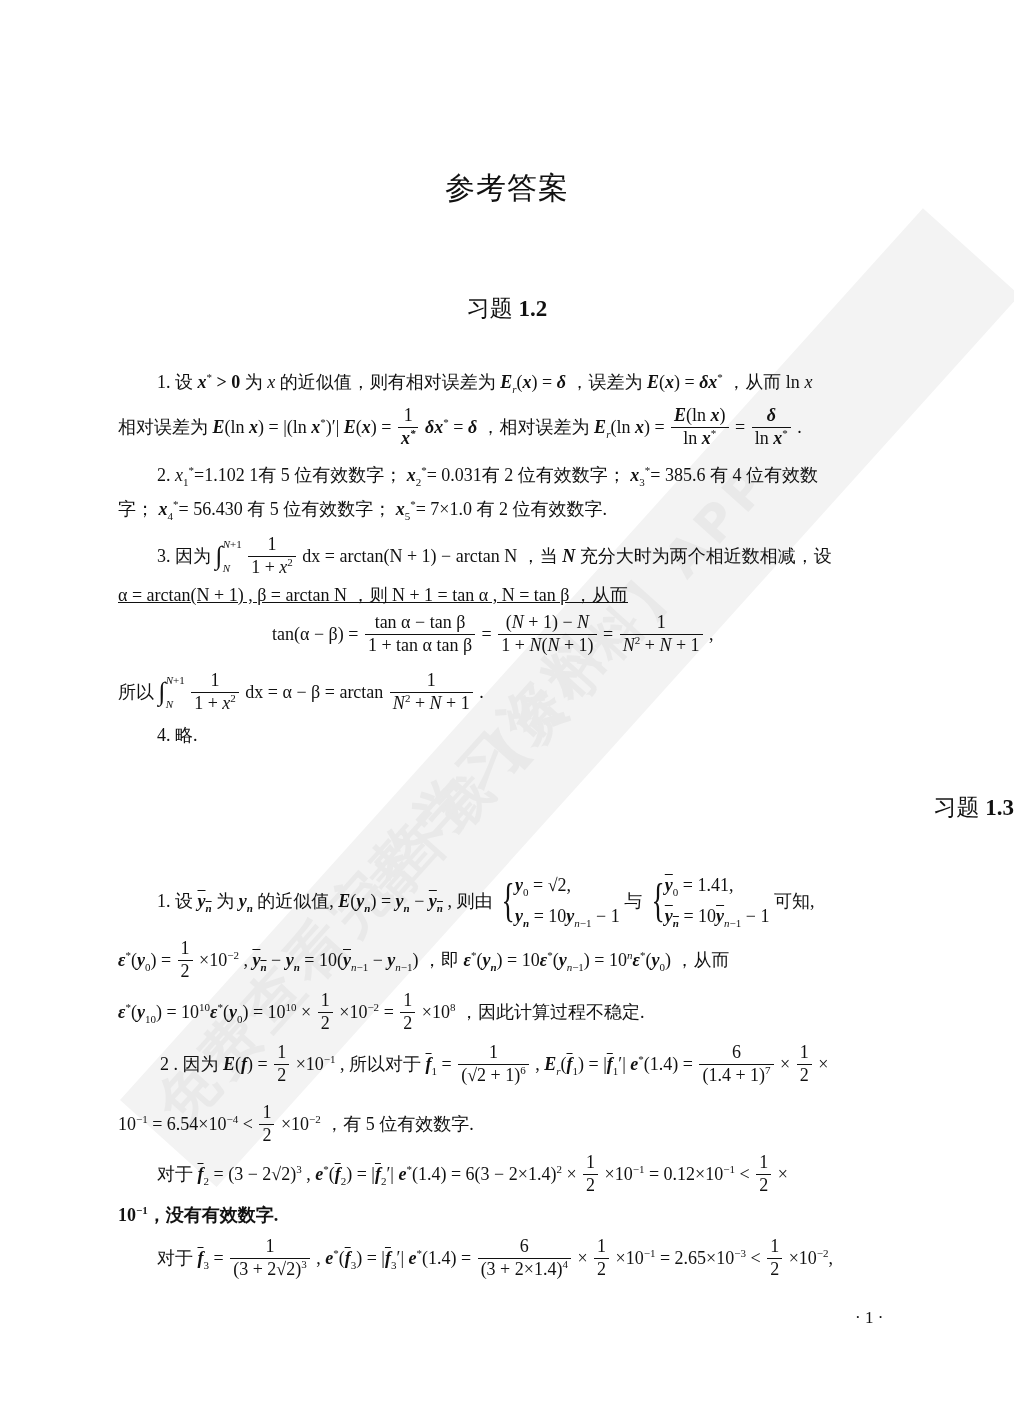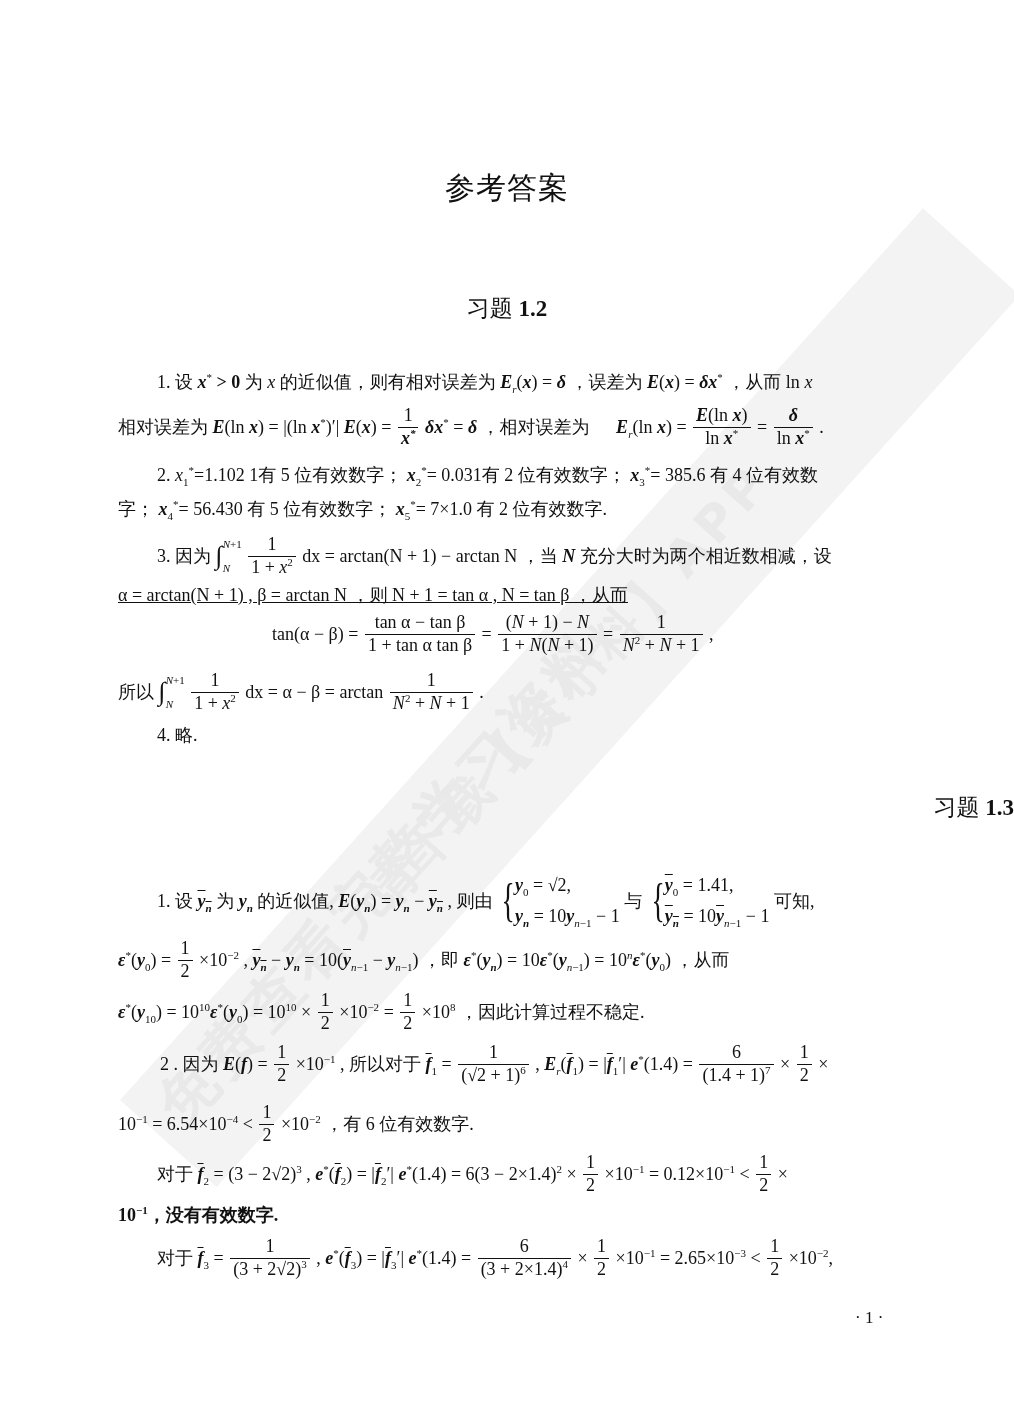--- a/index.html
+++ b/index.html
@@ -57,21 +57,21 @@
       <span class="bi">E</span>(<span class="bi">x</span>) = <span class="bi">δx</span><sup>*</sup>
       <span>，从而</span> ln <i>x</i>
     </div>
 
     <div class="ln flush" style="top:405px;">
       <span style="vertical-align:middle;">相对误差为</span>
       <span style="vertical-align:middle;"><span class="bi">E</span>(ln <span class="bi">x</span>) = |(ln <span class="bi">x</span><sup>*</sup>)′| <span class="bi">E</span>(<span class="bi">x</span>) =</span>
       <span class="frac"><span class="num">1</span><span class="bi">x<sup>*</sup></span></span>
       <span style="vertical-align:middle;"><span class="bi">δx</span><sup>*</sup> = <span class="bi">δ</span></span>
       <span style="vertical-align:middle;margin-top:20px;">，相对误差为</span>
-      <span style="vertical-align:middle;margin-left:22px;"><span class="bi">E</span><sub><i>r</i></sub>(ln <span class="bi">x</span>) =</span>
+      <span style="vertical-align:middle;"><span class="bi">E</span><sub><i>r</i></sub>(ln <span class="bi">x</span>) =</span>
       <span class="frac"><span class="num"><span class="bi">E</span>(ln <span class="bi">x</span>)</span><span>ln <span class="bi">x</span><sup>*</sup></span></span>
       <span style="vertical-align:middle;">=</span>
       <span class="frac"><span class="num"><span class="bi">δ</span></span><span>ln <span class="bi">x</span><sup>*</sup></span></span>
       <span style="vertical-align:middle;">.</span>
     </div>
 
     <div class="ln ind" style="top:466px;">
       <span>2.</span>
       <i>x</i><sub>1</sub><sup>*</sup><span>=1.102 1有 5 位有效数字；</span>
       <span class="bi">x</span><sub>2</sub><sup>*</sup><span>= 0.031有 2 位有效数字；</span>
@@ -164,21 +164,21 @@
       <span class="frac"><span class="num">6</span><span>(1.4 + 1)<sup>7</sup></span></span>
       <span style="vertical-align:middle;">×</span>
       <span class="frac"><span class="num">1</span><span>2</span></span>
       <span style="vertical-align:middle;">×</span>
     </div>
 
     <div class="ln flush" style="top:1102px;">
       <span style="vertical-align:middle;">10<sup>−1</sup> = 6.54×10<sup>−4</sup> &lt;</span>
       <span class="frac"><span class="num">1</span><span>2</span></span>
       <span style="vertical-align:middle;">×10<sup>−2</sup></span>
-      <span style="vertical-align:middle;">，有 6 位有效数字.</span>
+      <span style="vertical-align:middle;">，有 5 位有效数字.</span>
     </div>
 
     <div class="ln ind" style="top:1152px;">
       <span style="vertical-align:middle;">对于</span>
       <span style="vertical-align:middle;"><span class="bi ov">f</span><sub>2</sub> = (3 − 2√2)<sup>3</sup> , <span class="bi">e</span><sup>*</sup>(<span class="bi ov">f</span><sub>2</sub>) = |<span class="bi ov">f</span><sub>2</sub>′| <span class="bi">e</span><sup>*</sup>(1.4) = 6(3 − 2×1.4)<sup>2</sup> ×</span>
       <span class="frac"><span class="num">1</span><span>2</span></span>
       <span style="vertical-align:middle;">×10<sup>−1</sup> = 0.12×10<sup>−1</sup> &lt;</span>
       <span class="frac"><span class="num">1</span><span>2</span></span>
       <span style="vertical-align:middle;">×</span>
     </div>

